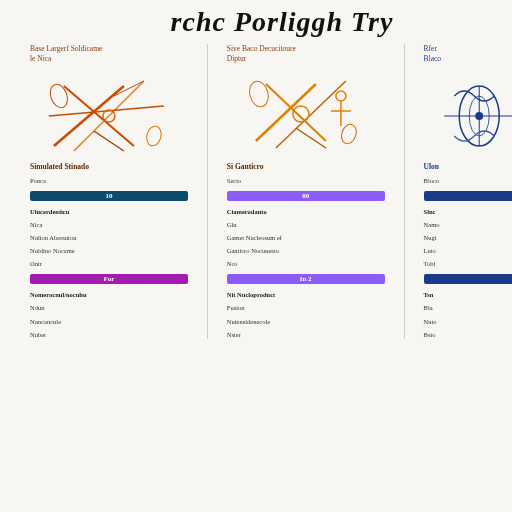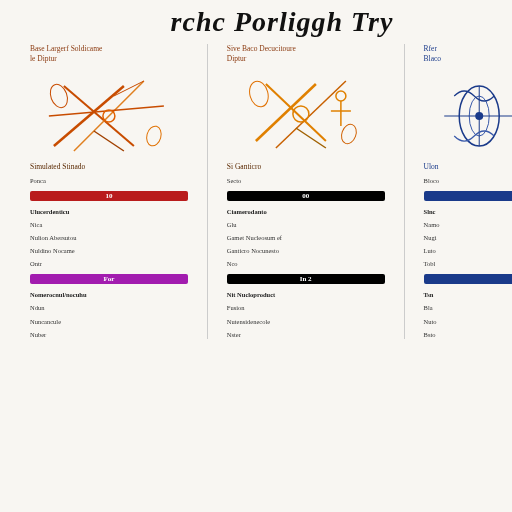--- a/index.html
+++ b/index.html
@@ -54,42 +54,42 @@
 
     
     .illus-svg {
       width: 100%;
       height: 100%;
     }
 
     .section-label {
       font-size: 7.5px;
       color: #5a2800;
-      font-weight: normal;
+      font-weight: bold;
       line-height: 1.3;
       margin-top: 2px;
     }
 
     .divider-bar {
       height: 10px;
       border-radius: 2px;
       margin: 2px 0;
       display: flex;
       align-items: center;
       justify-content: center;
     }
 
     .divider-label {
       font-size: 7px;
       color: white;
       font-weight: bold;
     }
 
-    .bar-orange { background: #b91c1c; }
-    .bar-amber  { background: #000000; }
+    .bar-orange { background: #0c4a6e; }
+    .bar-amber  { background: #8b5cf6; }
     .bar-blue   { background: #1a3a8a; }
     .bar-red    { background: #a21caf; }
 
     .detail-text {
       font-size: 6.5px;
       color: #333;
       line-height: 1.4;
     }
 
     .detail-bold {
@@ -131,21 +131,21 @@
 
 <div class="page-wrapper">
 
   <h1 class="header">rchc Porliggh Try</h1>
 
   <div class="columns-wrapper">
 
     <div class="column">
       <div class="col-subtitle">
         <span>Base Largerf Soldicame</span><br>
-        <span>le Diptur</span>
+        <span>le Nica</span>
       </div>
 
       <div class="illustration">
         <svg class="illus-svg" viewBox="0 0 130 80" xmlns="http://www.w3.org/2000/svg">
 
           <line x1="10" y1="70" x2="80" y2="10" stroke="#c84c00" stroke-width="2.5"></line>
           <line x1="20" y1="10" x2="90" y2="70" stroke="#c84c00" stroke-width="2"></line>
           <line x1="30" y1="75" x2="100" y2="5" stroke="#e08020" stroke-width="1.5"></line>
           <line x1="5" y1="40" x2="120" y2="30" stroke="#c84c00" stroke-width="1.5"></line>
           <circle cx="65" cy="40" r="6" fill="none" stroke="#e06000" stroke-width="1.5"></circle>

